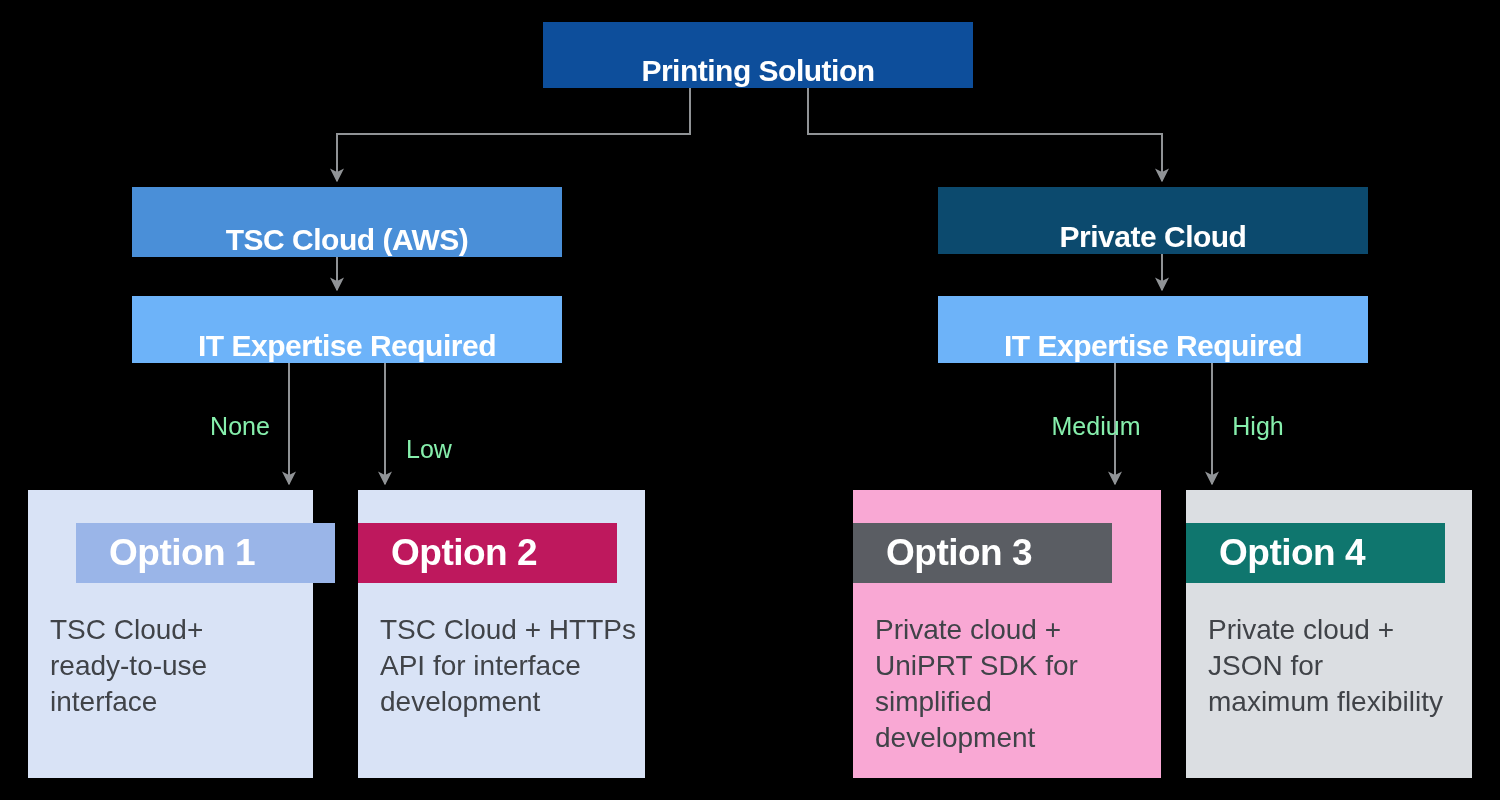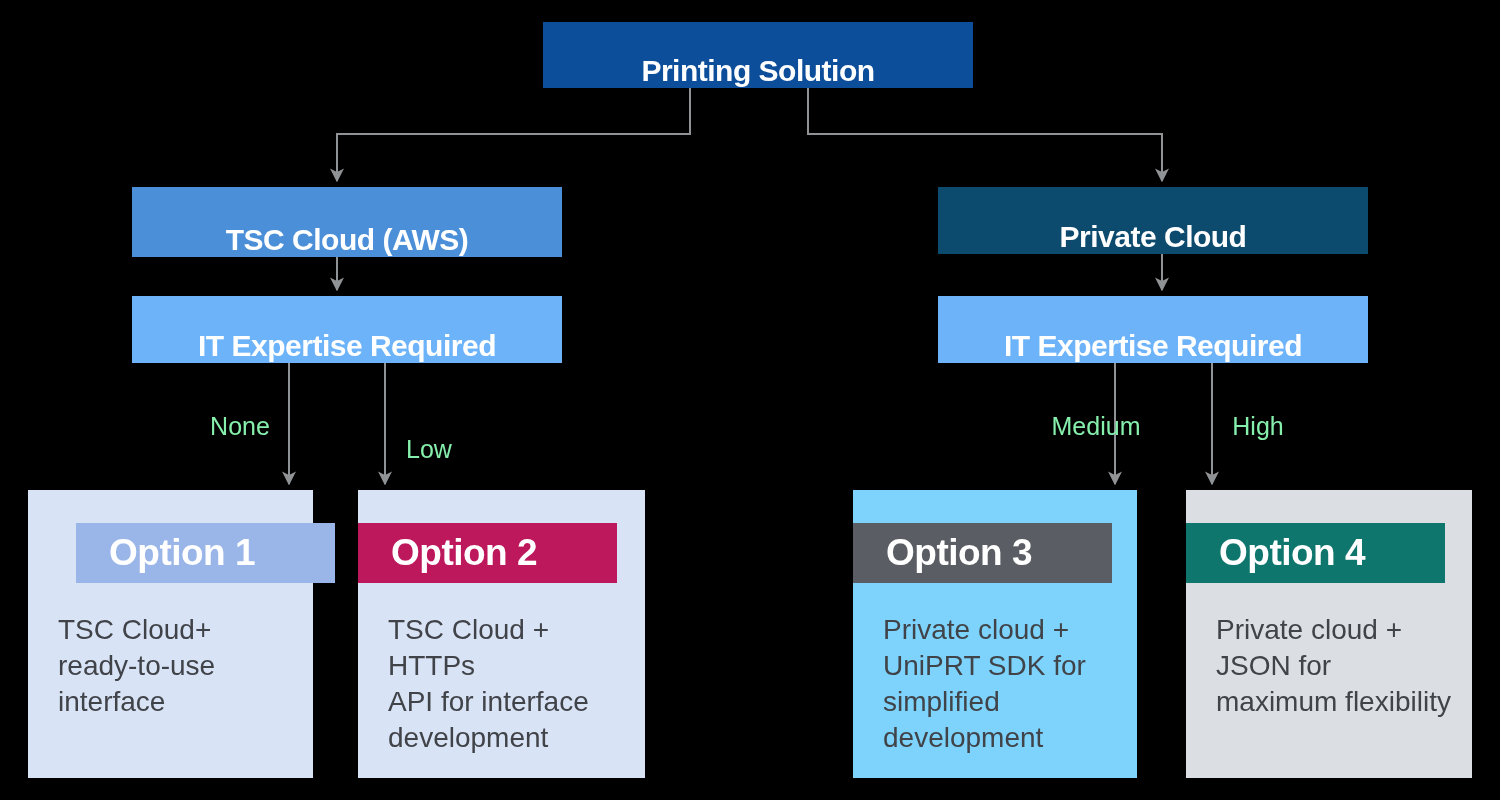--- a/index.html
+++ b/index.html
@@ -59,21 +59,21 @@
     align-items: center;
     box-sizing: border-box;
     padding-left: 33px;
     color: #ffffff;
     font-weight: 700;
     font-size: 37px;
     letter-spacing: -0.5px;
   }
   .option-body {
     margin-top: 29px;
-    padding-left: 30px;
+    padding-left: 22px;
     padding-right: 6px;
     color: #404348;
     font-size: 28px;
     line-height: 36px;
     white-space: pre-line;
   }
 </style>
 </head>
 <body>
 
@@ -133,21 +133,21 @@
 
   <div class="option-card" style="left: 358px; width: 287px; background-color: rgb(217, 227, 246);">
     <div class="option-header" style="background-color: #be185d;">
       <span>Option 2</span>
     </div>
     <div class="option-body">TSC Cloud + HTTPs
 API for interface
 development</div>
   </div>
 
-  <div class="option-card" style="left: 853px; width: 284px; background-color: #7dd3fc;">
+  <div class="option-card" style="left: 853px; width: 308px; background-color: #f9a8d4;">
     <div class="option-header" style="background-color: rgb(90, 93, 99);">
       <span>Option 3</span>
     </div>
     <div class="option-body">Private cloud +
 UniPRT SDK for
 simplified
 development</div>
   </div>
 
   <div class="option-card" style="left: 1186px; width: 286px; background-color: rgb(219, 222, 226);">

